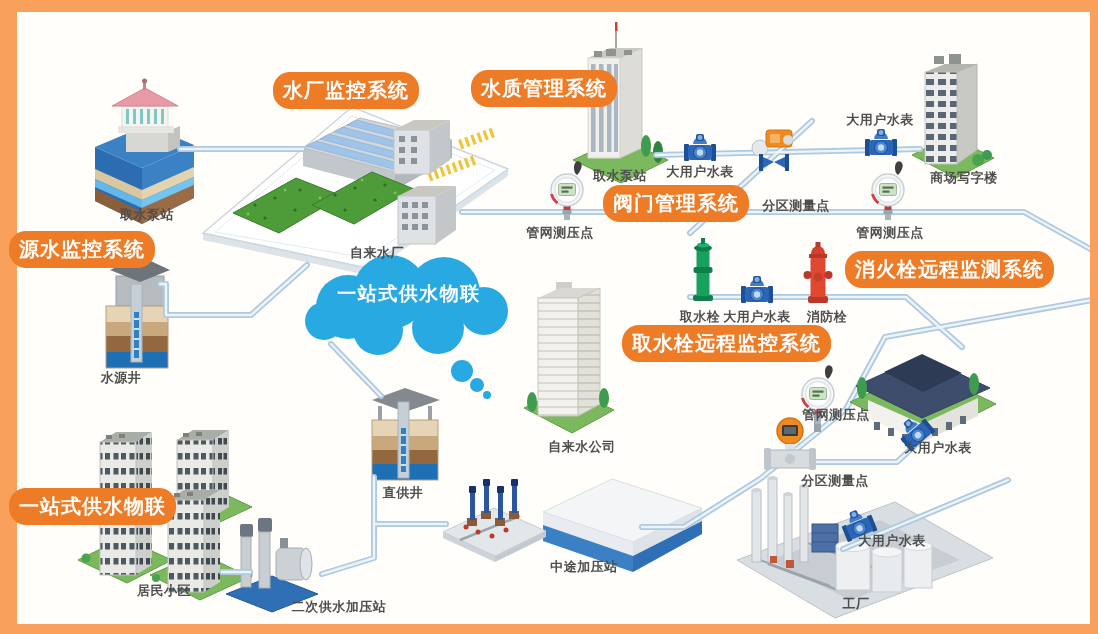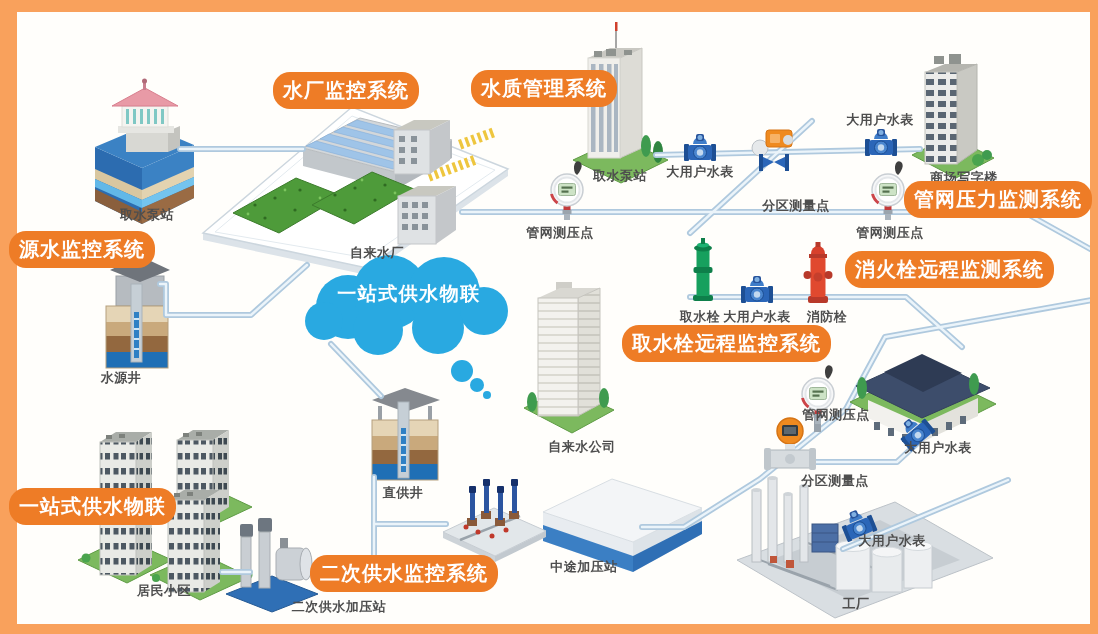--- a/index.html
+++ b/index.html
@@ -513,25 +513,24 @@
 
 <div class="frame"></div>
 
 <div class="cloudtext" style="left:409px;top:281px">
   <div>一站式供水物联</div>
 </div>
 
 <div class="banner" style="left:273px;top:72px">水厂监控系统</div>
 <div class="banner" style="left:471px;top:70px">水质管理系统</div>
 <div class="banner" style="left:9px;top:231px">源水监控系统</div>
-<div class="banner" style="left:904px;top:181px">管网压力监测系统</div>
+<div class="banner" style="left:603px;top:185px">阀门管理系统</div>
 <div class="banner" style="left:845px;top:251px">消火栓远程监测系统</div>
 <div class="banner" style="left:622px;top:325px">取水栓远程监控系统</div>
 <div class="banner" style="left:9px;top:488px">一站式供水物联</div>
-<div class="banner" style="left:310px;top:555px">二次供水监控系统</div>
 
 <div class="site" style="left:147px;top:206px">取水泵站</div>
 <div class="site" style="left:377px;top:244px">自来水厂</div>
 <div class="site" style="left:121px;top:369px">水源井</div>
 <div class="site" style="left:620px;top:167px">取水泵站</div>
 <div class="site" style="left:700px;top:163px">大用户水表</div>
 <div class="site" style="left:796px;top:197px">分区测量点</div>
 <div class="site" style="left:880px;top:111px">大用户水表</div>
 <div class="site" style="left:964px;top:169px">商场写字楼</div>
 <div class="site" style="left:560px;top:224px">管网测压点</div>

